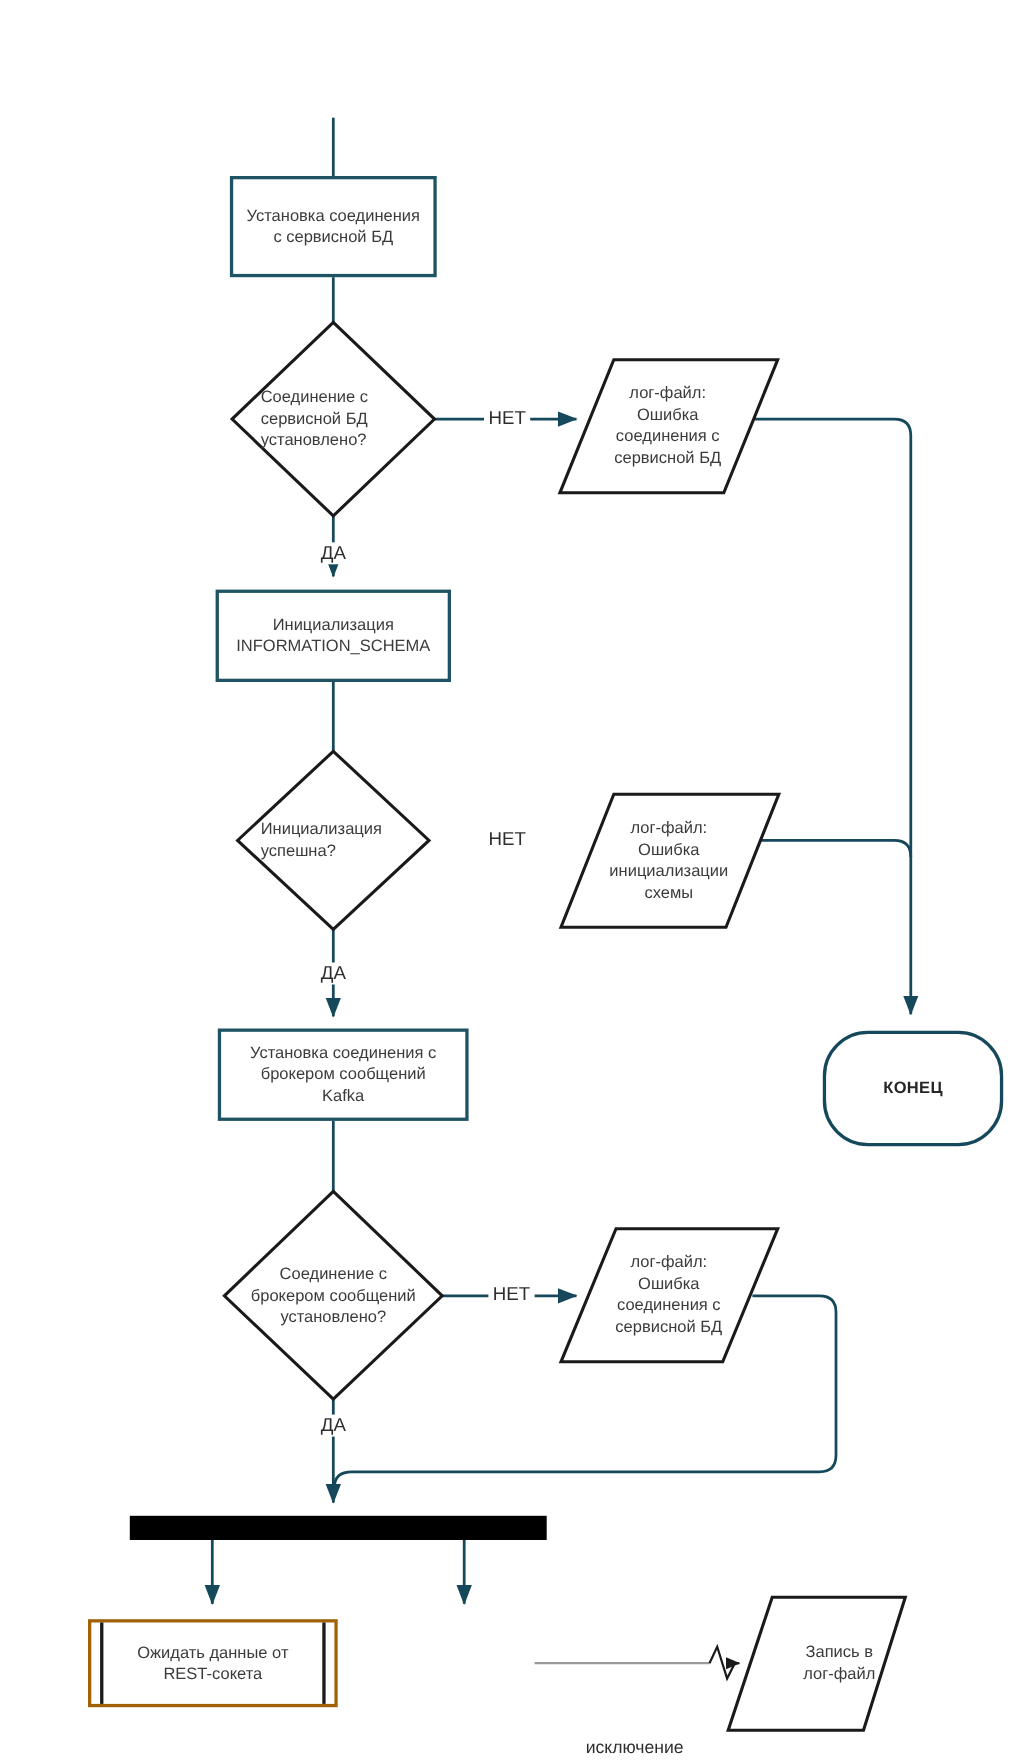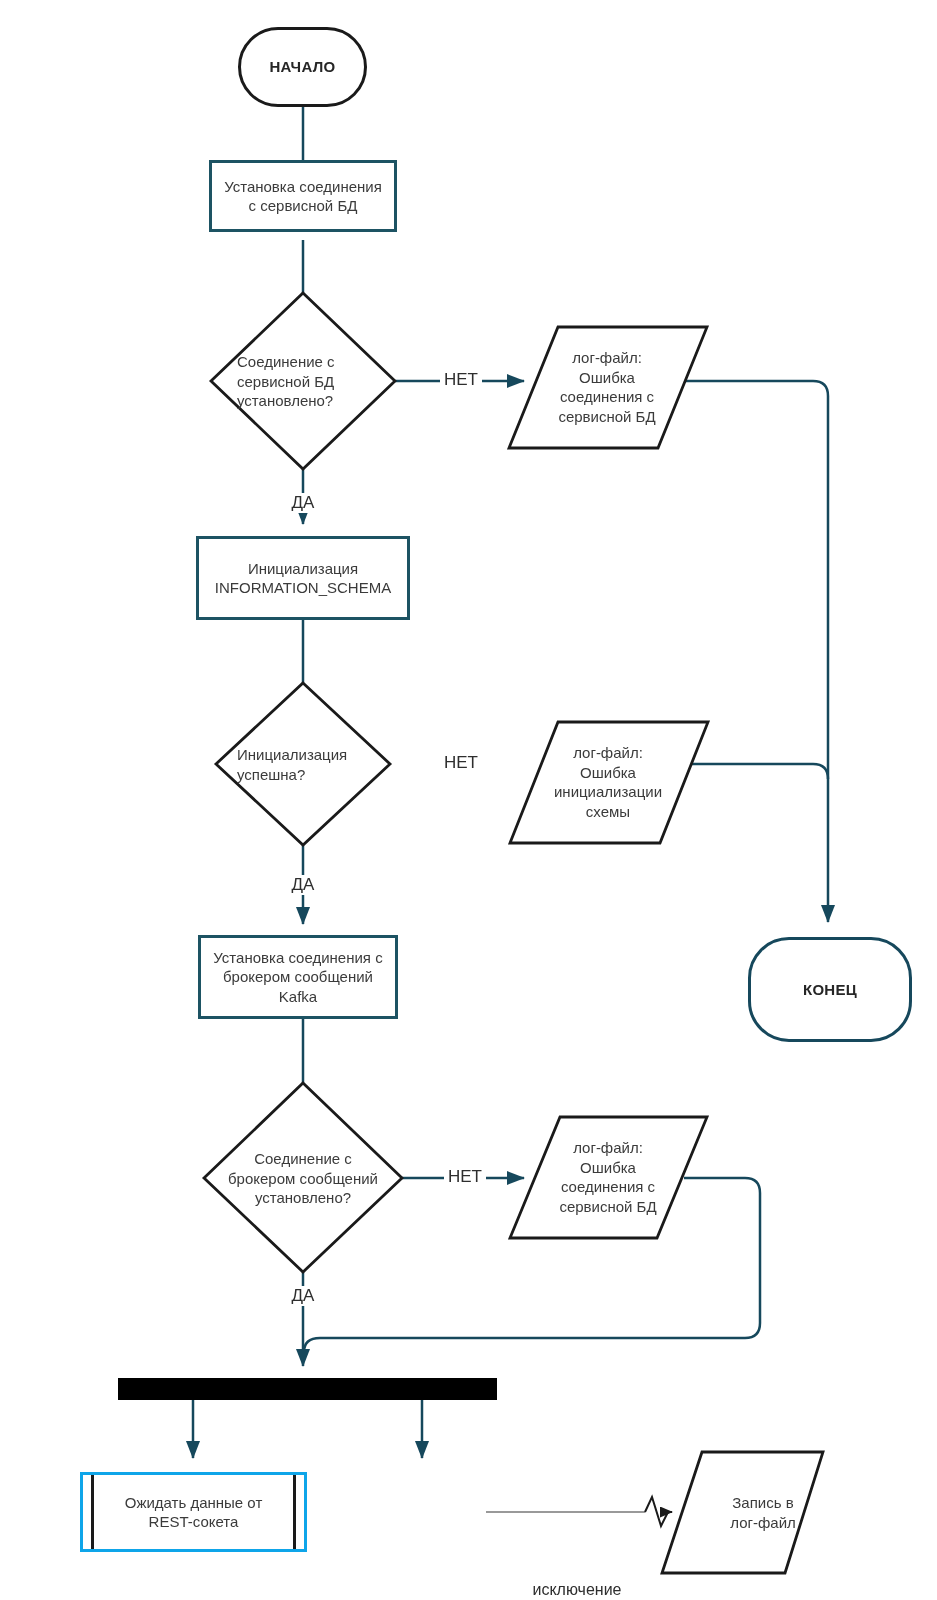--- a/index.html
+++ b/index.html
@@ -7,21 +7,21 @@
     position:relative;width:937px;height:1600px;background:#ffffff;overflow:hidden;
     font-family:"Liberation Sans","DejaVu Sans",sans-serif;color:#3b3b3b;
   }
   .wires{position:absolute;left:0;top:0;}
   .node{position:absolute;box-sizing:border-box;display:flex;align-items:center;justify-content:center;
         text-align:center;font-size:15px;line-height:1.3;background:#ffffff;}
   .node span{white-space:pre-line;}
   .terminal{border:3px solid #1a1a1a;border-radius:41px;font-weight:bold;font-size:15px;color:#262626;letter-spacing:.3px;}
   .terminal.end{border-color:#16485c;}
   .process{border:3px solid #1d5363;}
-  .predefined{border:3px solid #0ea5e9;}
+  .predefined{border:3px solid #a16207;}
   .inner-line{position:absolute;top:0;bottom:0;width:3px;background:#1a1a1a;}
   .inner-line.left{left:8px;}
   .inner-line.right{right:8px;}
   .fork-bar{position:absolute;background:#000000;}
   .shape-text{position:absolute;transform:translate(-50%,-50%);white-space:pre-line;
               font-size:15px;line-height:1.3;color:#3b3b3b;text-align:center;}
   .edge-label{position:absolute;transform:translate(-50%,-50%);background:#ffffff;
               padding:0 4px;font-size:17px;color:#2e2e2e;}
 </style>
 </head>
@@ -69,36 +69,33 @@
       <polygon points="702,1452 823,1452 785,1573 662,1573"></polygon>
     </g>
 
     <g fill="none">
       <path d="M486,1512 H645" stroke="#999999" stroke-width="2"></path>
       <polyline points="645,1512 652,1497 661,1526 668,1512" stroke="#1a1a1a" stroke-width="2"></polyline>
       <path d="M668,1512 H672" stroke="#1a1a1a" stroke-width="2" marker-end="url(#arrowBlack)"></path>
     </g>
   </svg>
 
-  <div class="node terminal" style="left:238px;top:27px;width:129px;height:80px;">
-    <span>НАЧАЛО</span>
-  </div>
   <div class="node terminal end" style="left:748px;top:937px;width:164px;height:105px;">
     <span>КОНЕЦ</span>
   </div>
 
-  <div class="node process" style="left:209px;top:160px;width:188px;height:72px;">
+  <div class="node process" style="left:209px;top:160px;width:188px;height:92px;">
     <span>Установка соединения
 с сервисной БД</span>
   </div>
   <div class="node process" style="left:196px;top:536px;width:214px;height:84px;">
     <span>Инициализация
 INFORMATION_SCHEMA</span>
   </div>
-  <div class="node process" style="left:198px;top:935px;width:200px;height:84px;">
+  <div class="node process" style="left:198px;top:935px;width:228px;height:84px;">
     <span>Установка соединения с
 брокером сообщений
 Kafka</span>
   </div>
 
   <div class="fork-bar" style="left:118px;top:1378px;width:379px;height:22px;"></div>
 
   <div class="node predefined" style="left:80px;top:1472px;width:227px;height:80px;">
     <div class="inner-line left"></div>
     <div class="inner-line right"></div>

